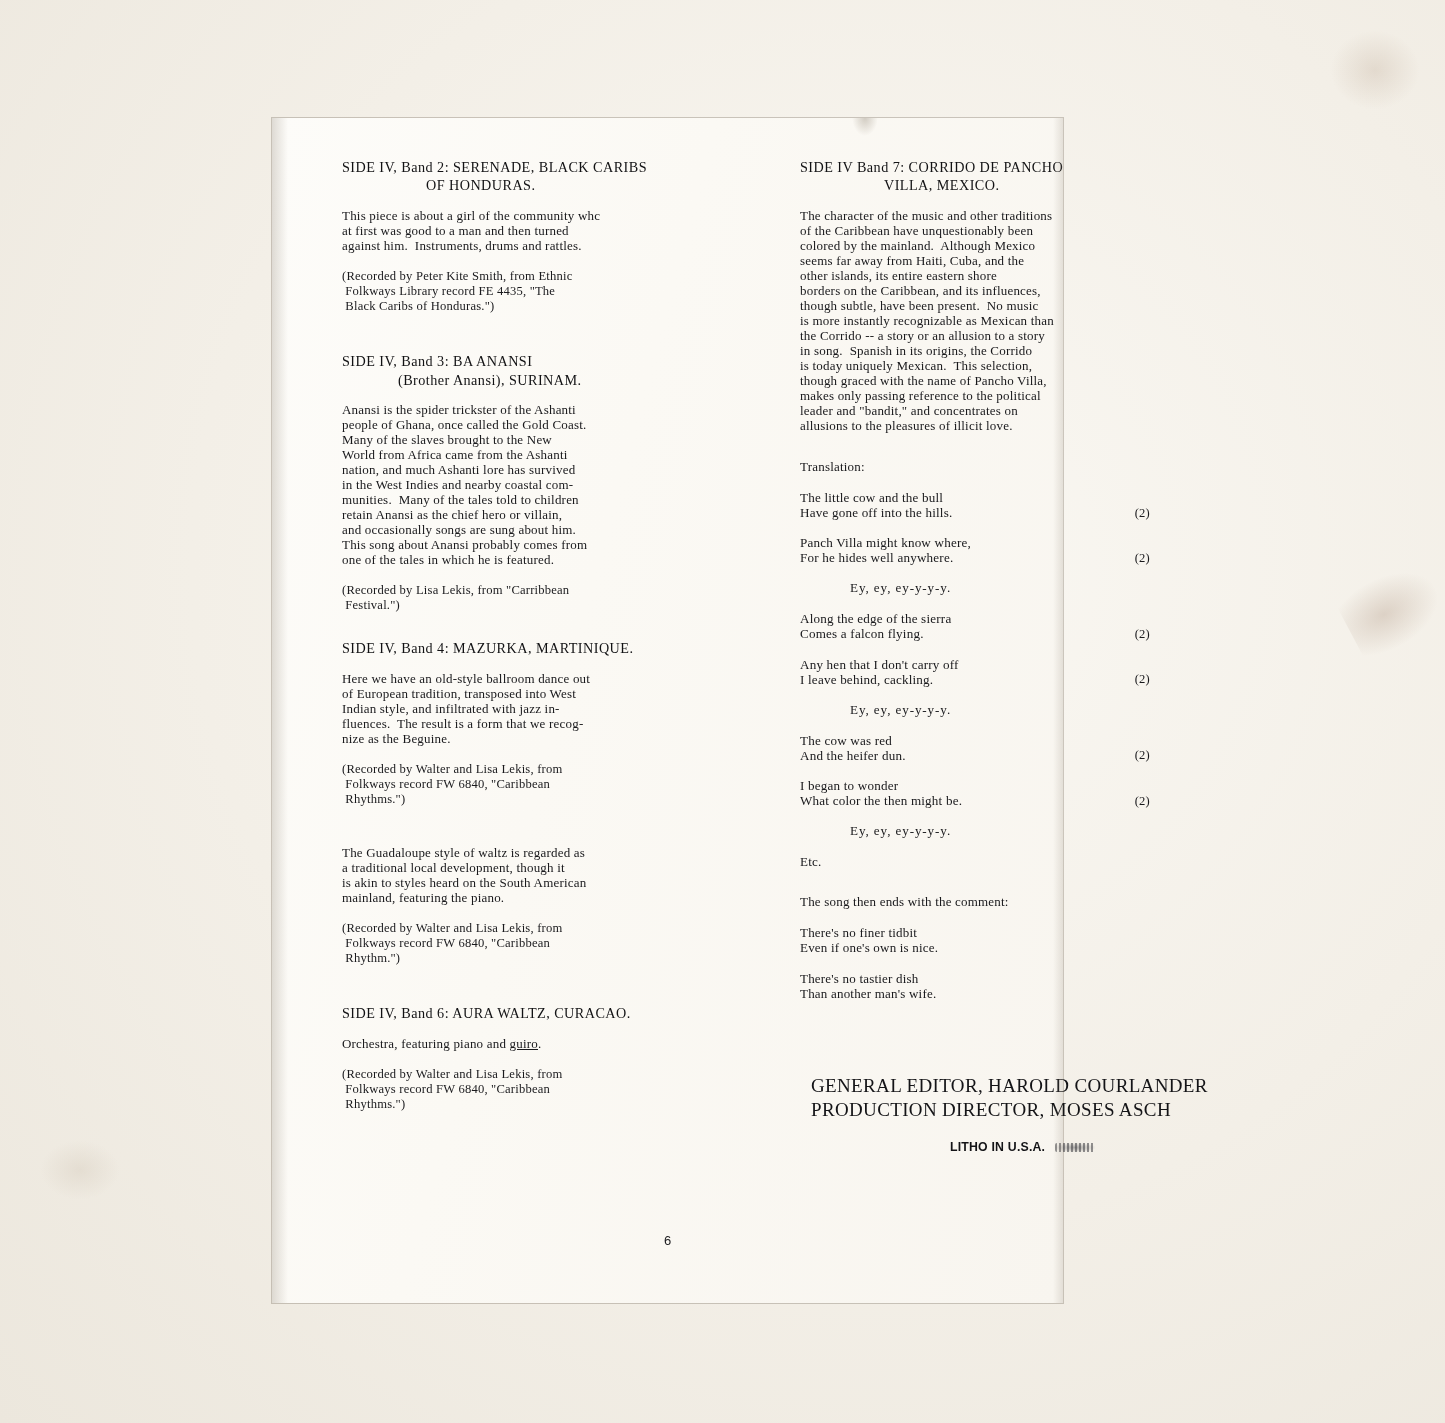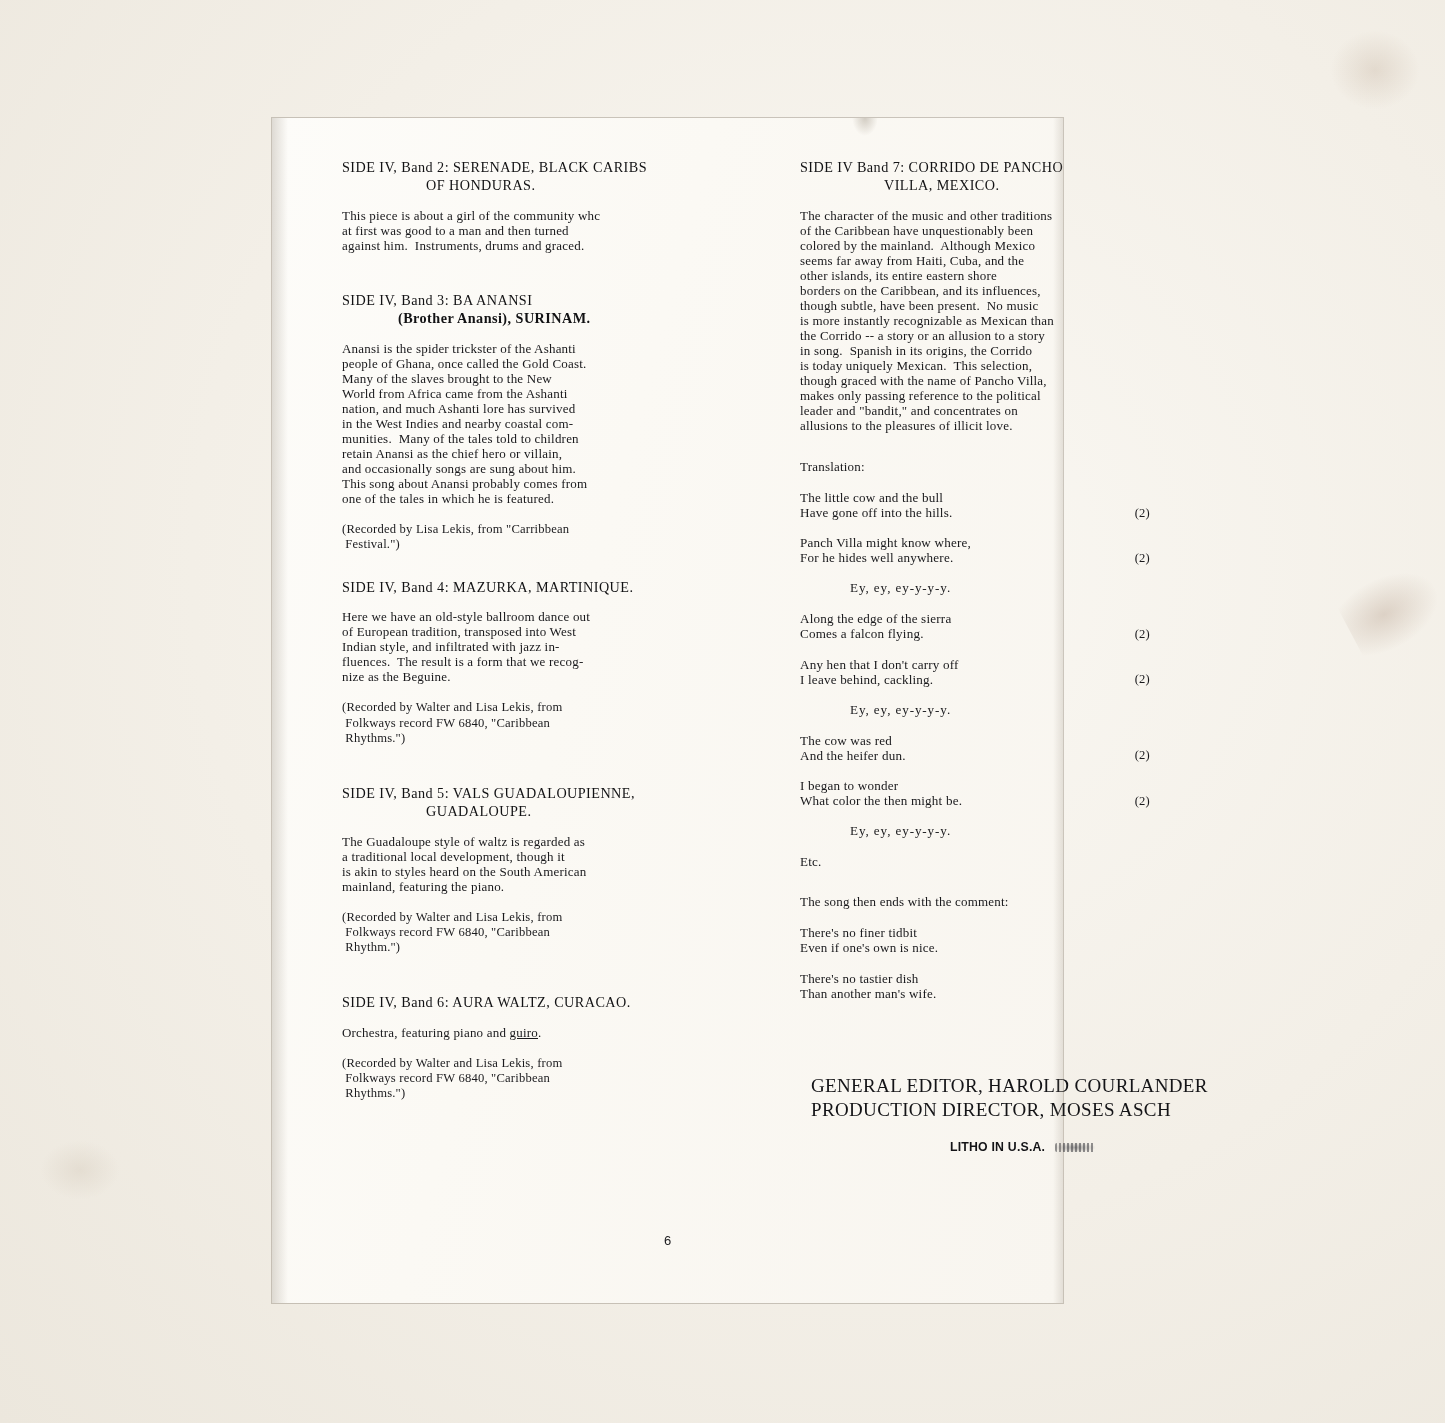--- a/index.html
+++ b/index.html
@@ -95,21 +95,21 @@
 
   .heading {
     font-family: "Liberation Serif", serif;
     font-size: 14.2px;
     letter-spacing: 0.45px;
     line-height: 1.30;
     margin: 0 0 13px 0;
     color: #121214;
   }
   .heading .l2 { display: block; }
-  .indent-56 { padding-left: 56px; font-weight: bold; }
+  .indent-56 { padding-left: 56px; }
   .indent-84 { padding-left: 84px; }
 
   p.body {
     font-size: 13px;
     line-height: 1.155;
     letter-spacing: 0.2px;
     margin: 0 0 16px 0;
     color: #18181b;
   }
   p.body .ln { display: block; white-space: pre; }
@@ -207,21 +207,26 @@
     <div class="col col-left">
 
       <div>
         <div class="heading">
           <span>SIDE IV, Band 2: SERENADE, BLACK CARIBS</span>
           <span class="l2 indent-84">OF HONDURAS.</span>
         </div>
         <p class="body multiline">
             <span class="ln">This piece is about a girl of the community whc</span>
             <span class="ln">at first was good to a man and then turned</span>
-            <span class="ln">against him.  Instruments, drums and graced.</span>
+            <span class="ln">against him.  Instruments, drums and rattles.</span>
+          </p>
+        <p class="credit multiline">
+            <span class="ln">(Recorded by Peter Kite Smith, from Ethnic</span>
+            <span class="ln"> Folkways Library record FE 4435, "The</span>
+            <span class="ln"> Black Caribs of Honduras.")</span>
           </p>
       </div>
 
       <div class="gap-m"></div>
 
       <div>
         <div class="heading">
           <span>SIDE IV, Band 3: BA ANANSI</span>
           <span class="l2 indent-56">(Brother Anansi), SURINAM.</span>
         </div>
@@ -260,24 +265,20 @@
         <p class="credit multiline">
             <span class="ln">(Recorded by Walter and Lisa Lekis, from</span>
             <span class="ln"> Folkways record FW 6840, "Caribbean</span>
             <span class="ln"> Rhythms.")</span>
           </p>
       </div>
 
       <div class="gap-m"></div>
 
       <div>
-        <div class="heading">
-          <span>SIDE IV, Band 5: VALS GUADALOUPIENNE,</span>
-          <span class="l2 indent-84">GUADALOUPE.</span>
-        </div>
         <p class="body multiline">
             <span class="ln">The Guadaloupe style of waltz is regarded as</span>
             <span class="ln">a traditional local development, though it</span>
             <span class="ln">is akin to styles heard on the South American</span>
             <span class="ln">mainland, featuring the piano.</span>
           </p>
         <p class="credit multiline">
             <span class="ln">(Recorded by Walter and Lisa Lekis, from</span>
             <span class="ln"> Folkways record FW 6840, "Caribbean</span>
             <span class="ln"> Rhythm.")</span>

